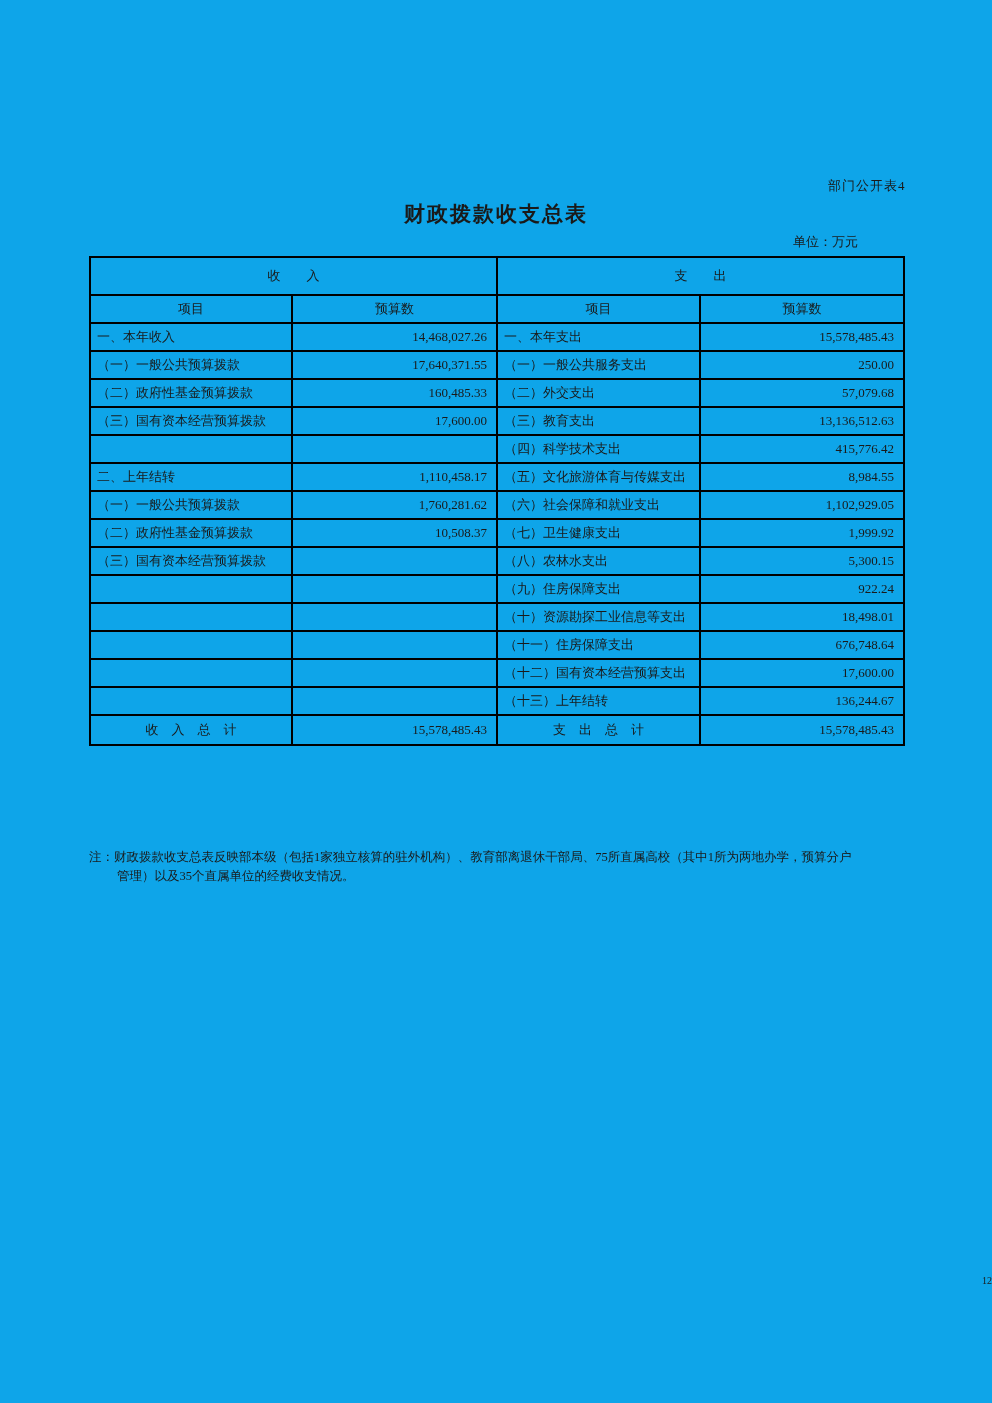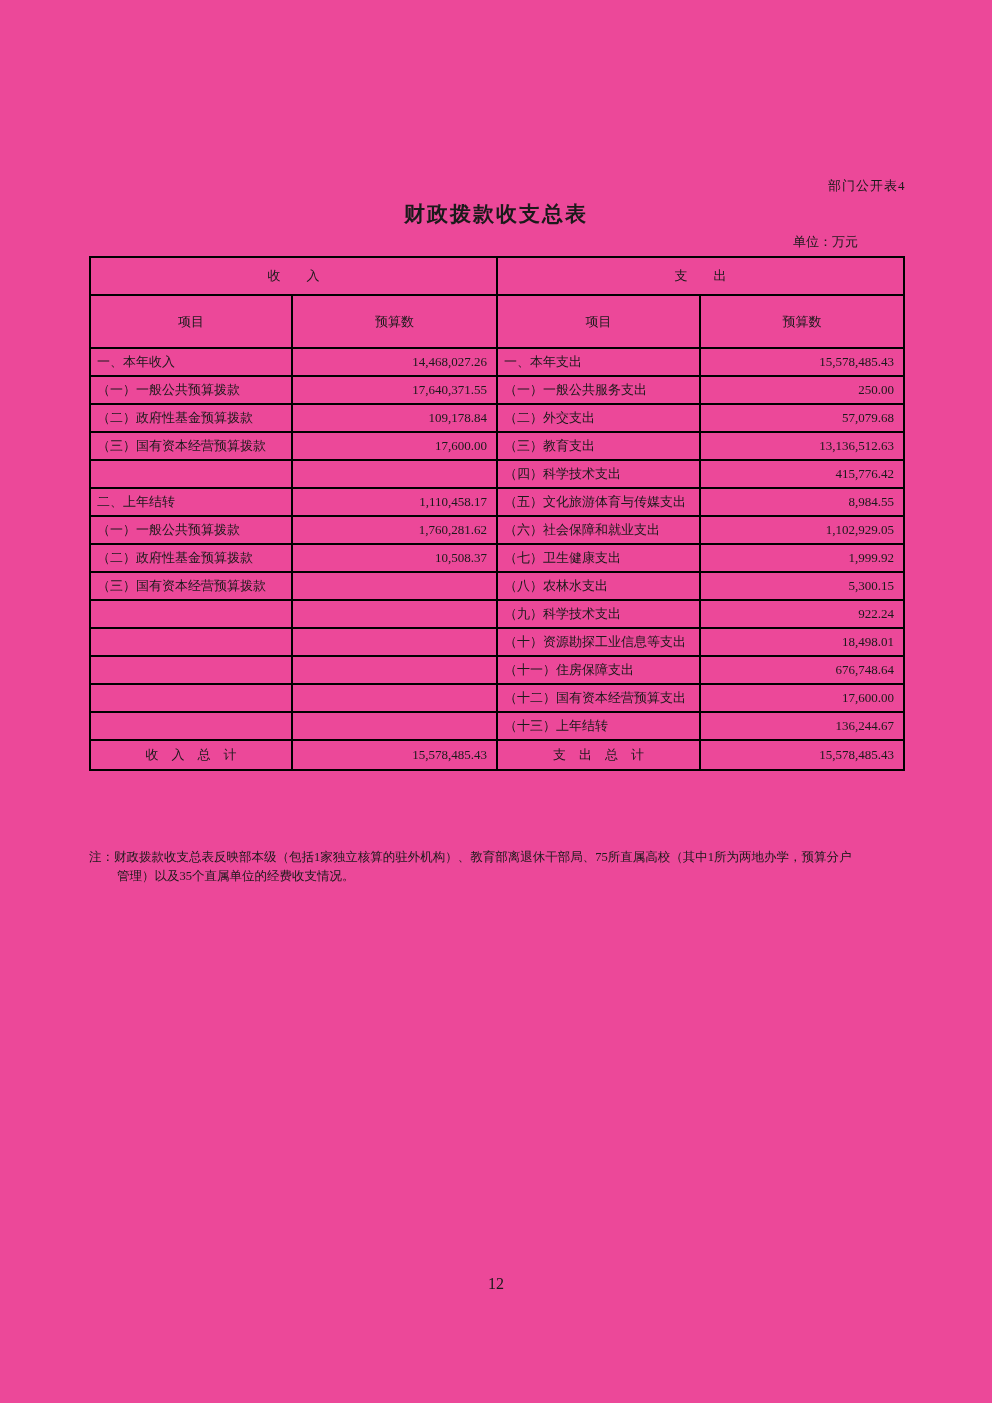--- a/index.html
+++ b/index.html
@@ -11,21 +11,21 @@
     width: 992px;
     height: 1403px;
     position: relative;
     font-family: "Liberation Serif", "DejaVu Serif", serif;
     color: #1a1a1a;
     overflow: hidden;
   }
   .page {
     position: absolute;
     inset: 0;
-    background: #ec4899;
+    background: #0ea5e9;
   }
   .doc-label {
     position: absolute;
     top: 177px;
     left: 828px;
     font-size: 13px;
     letter-spacing: 1px;
     white-space: nowrap;
   }
   .title {
@@ -57,21 +57,21 @@
   }
   .budget-table th, .budget-table td {
     border: 2px solid #000;
     font-weight: normal;
     font-size: 13px;
     padding: 0;
     overflow: hidden;
     white-space: nowrap;
   }
   .budget-table thead tr.group-header { height: 38px; }
-  .budget-table thead tr.col-header  { height: 53px; }
+  .budget-table thead tr.col-header  { height: 28px; }
   .budget-table tbody tr             { height: 28px; }
   .budget-table tfoot tr             { height: 30px; }
   .budget-table th { text-align: center; }
   .budget-table td.item  { text-align: left;  padding-left: 6px; }
   .budget-table td.value { text-align: right; padding-right: 9px; }
   .budget-table td.total-item { text-align: center; }
   .note {
     position: absolute;
     top: 848px;
     left: 89px;
@@ -80,22 +80,22 @@
     font-size: 12.5px;
     line-height: 19px;
   }
   .note .note-line { white-space: nowrap; }
   .note .note-line2 { margin-left: 28px; }
   .page-number {
     position: absolute;
     top: 1275px;
     left: 0;
     width: 100%;
-    text-align: center;
-    font-size: 16px;
+    text-align: right;
+    font-size: 10px;
   }
 </style>
 </head>
 <body>
 
 <div class="page">
 
   <div class="doc-label">部门公开表4</div>
 
   <h1 class="title">财政拨款收支总表</h1>
@@ -129,21 +129,21 @@
           <td class="value">15,578,485.43</td>
         </tr>
         <tr>
           <td class="item">（一）一般公共预算拨款</td>
           <td class="value">17,640,371.55</td>
           <td class="item">（一）一般公共服务支出</td>
           <td class="value">250.00</td>
         </tr>
         <tr>
           <td class="item">（二）政府性基金预算拨款</td>
-          <td class="value">109,178.84</td>
+          <td class="value">160,485.33</td>
           <td class="item">（二）外交支出</td>
           <td class="value">57,079.68</td>
         </tr>
         <tr>
           <td class="item">（三）国有资本经营预算拨款</td>
           <td class="value">17,600.00</td>
           <td class="item">（三）教育支出</td>
           <td class="value">13,136,512.63</td>
         </tr>
         <tr>
@@ -172,21 +172,21 @@
         </tr>
         <tr>
           <td class="item">（三）国有资本经营预算拨款</td>
           <td class="value"></td>
           <td class="item">（八）农林水支出</td>
           <td class="value">5,300.15</td>
         </tr>
         <tr>
           <td class="item"></td>
           <td class="value"></td>
-          <td class="item">（九）科学技术支出</td>
+          <td class="item">（九）住房保障支出</td>
           <td class="value">922.24</td>
         </tr>
         <tr>
           <td class="item"></td>
           <td class="value"></td>
           <td class="item">（十）资源勘探工业信息等支出</td>
           <td class="value">18,498.01</td>
         </tr>
         <tr>
           <td class="item"></td>

